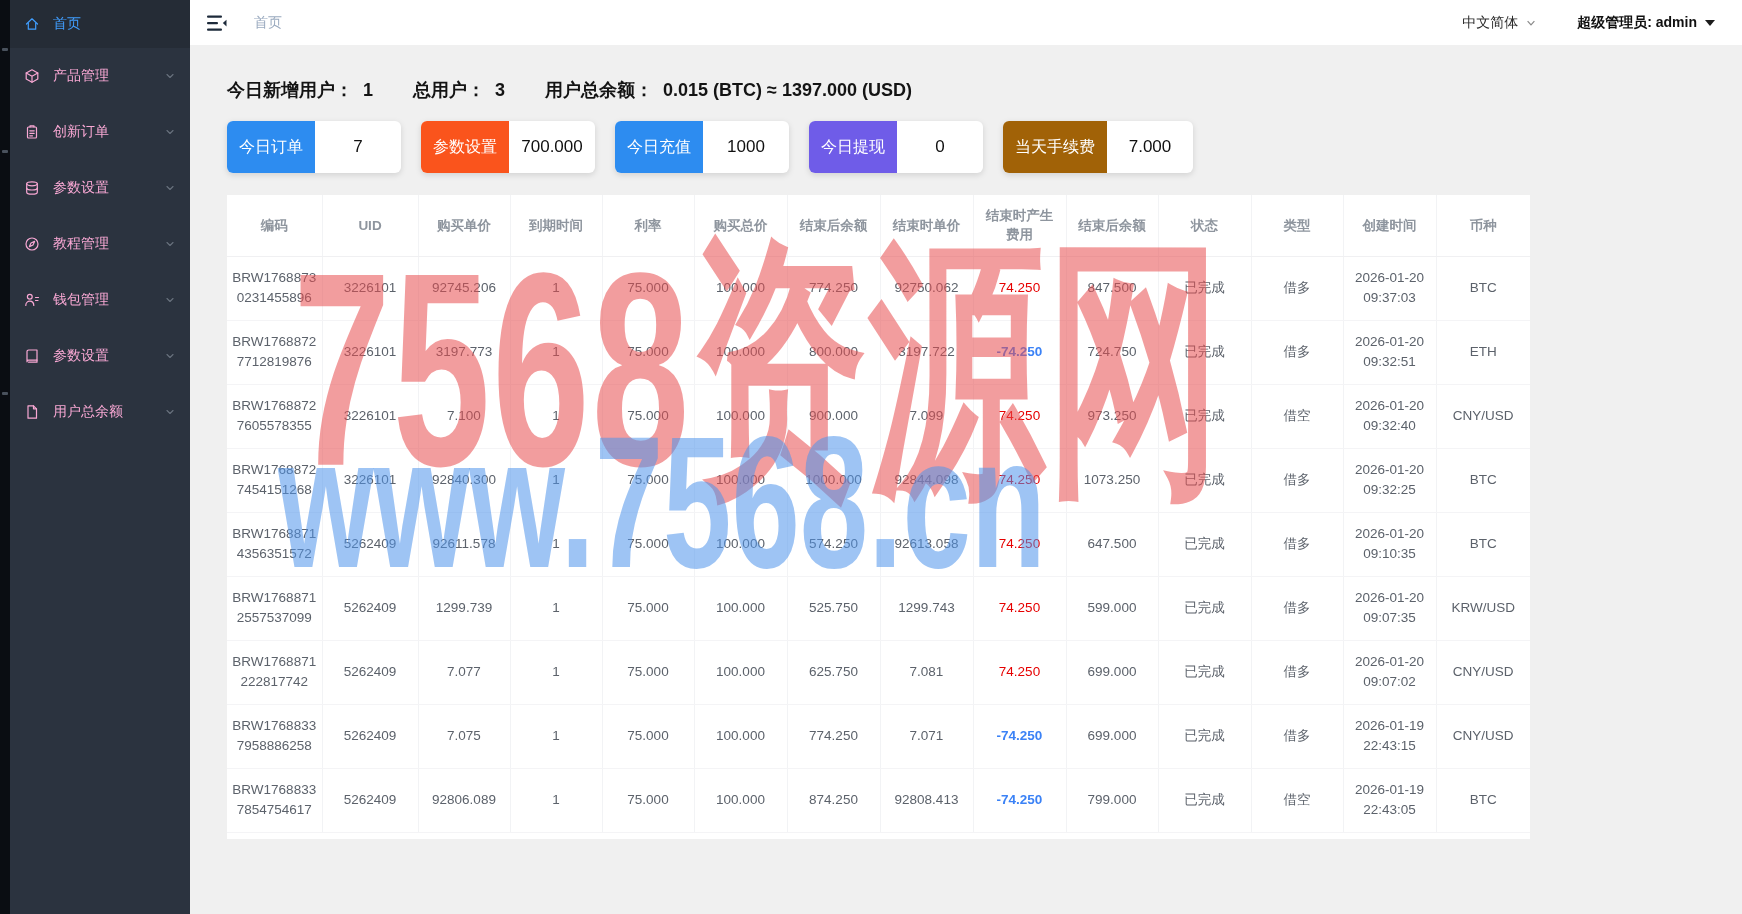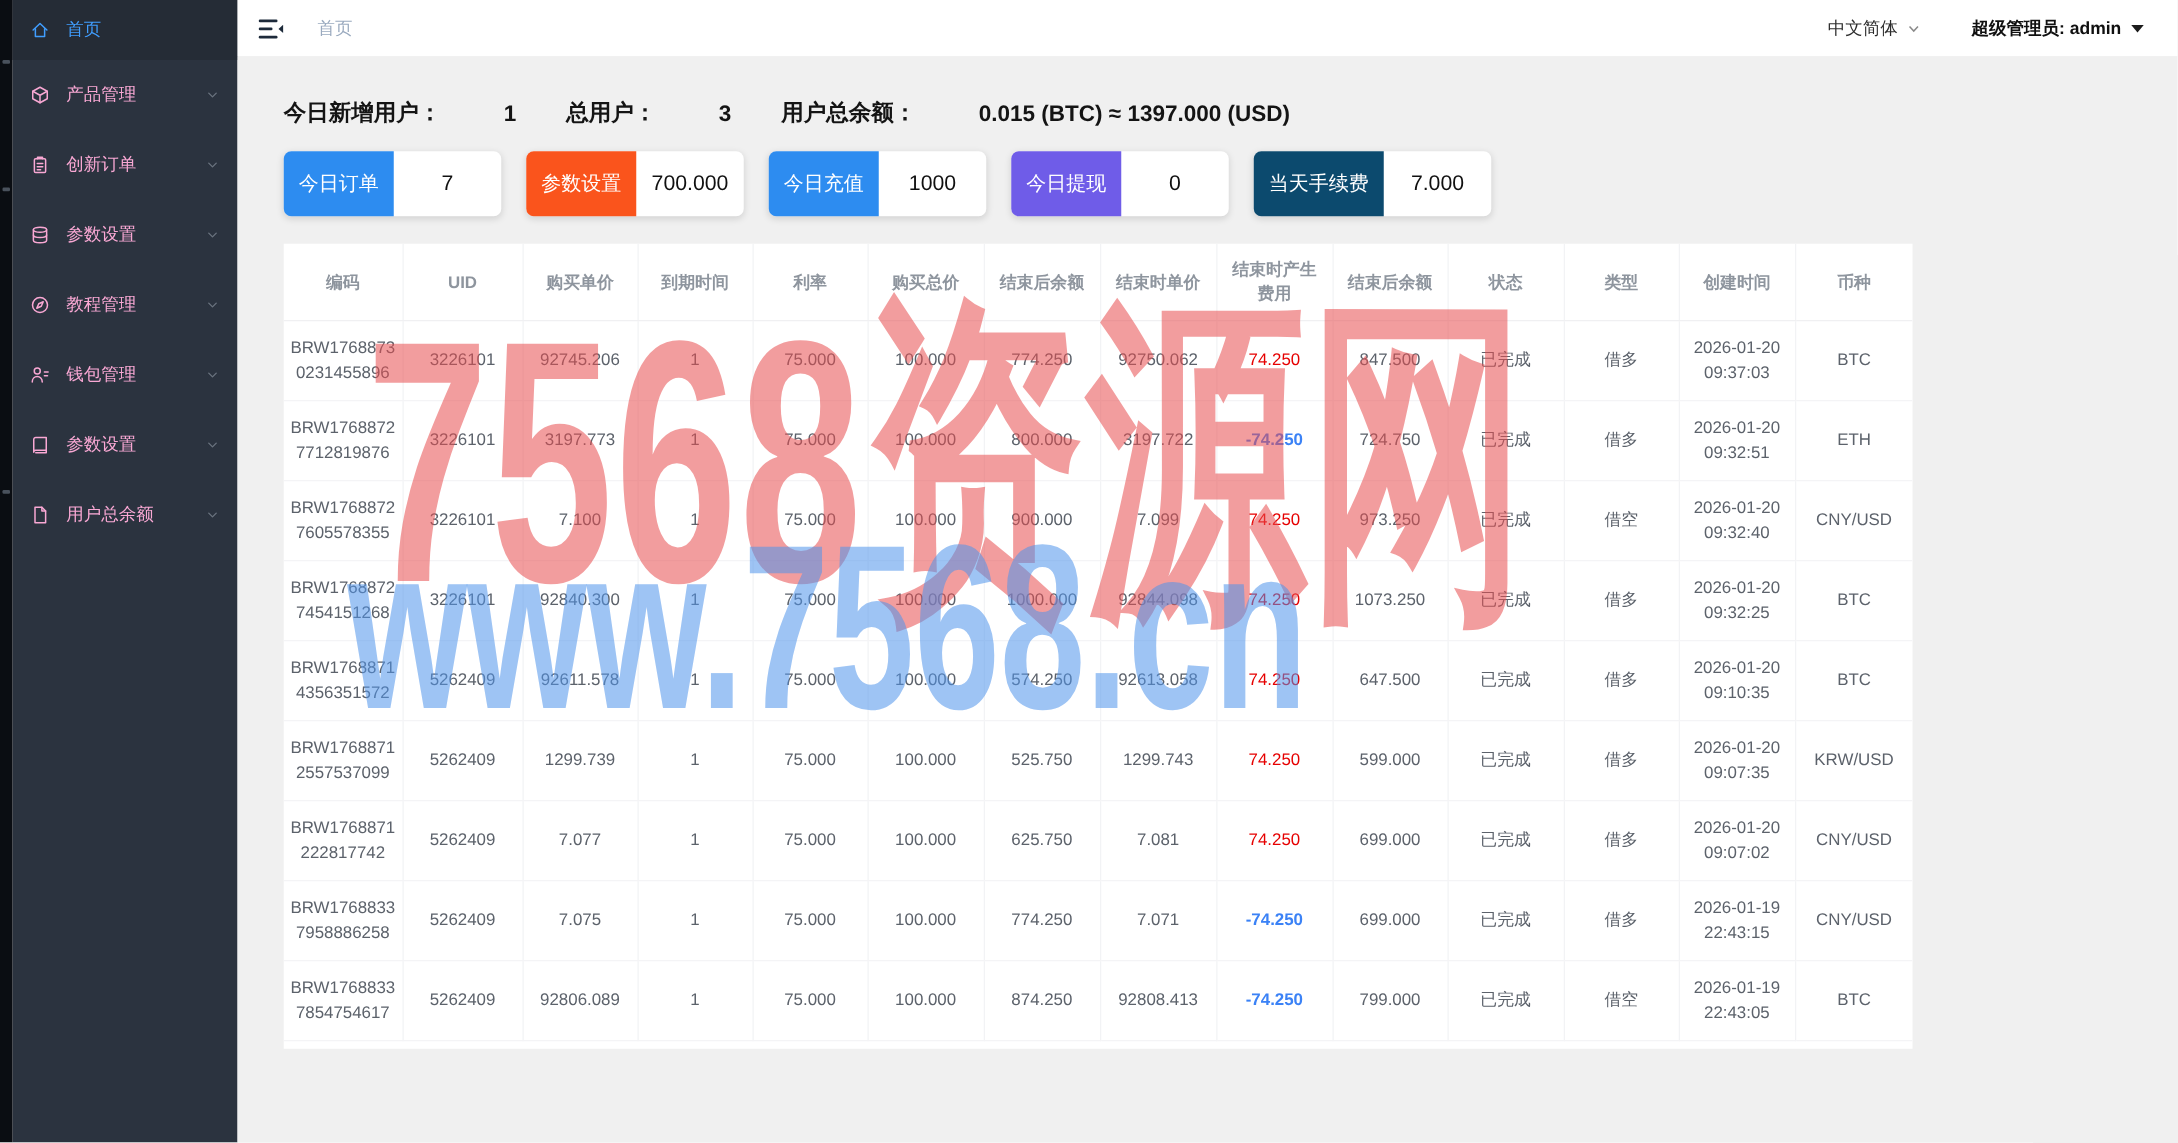--- a/index.html
+++ b/index.html
@@ -32,21 +32,21 @@
 .topbar-right { margin-left:auto; display:flex; align-items:center; gap:40px; }
 .lang { font-size:14px; color:#2c2c2c; display:flex; align-items:center; gap:7px; cursor:pointer; }
 .lang svg { color:#8a8a8a; }
 .admin { font-size:14px; font-weight:700; color:#101010; display:flex; align-items:center; gap:8px; cursor:pointer; }
 .caret-down { width:0; height:0; border-left:5px solid transparent; border-right:5px solid transparent; border-top:6px solid #1c1c1c; }
 
 .content { flex:1; padding:33px 0 0 37px; background:#f0f0f0; }
 
 
 .summary { font-size:18px; font-weight:600; color:#141414; display:flex; align-items:center; }
-.sum-item { margin-right:40px; display:flex; align-items:flex-end;gap:40px; }
+.sum-item { margin-right:40px; display:flex; align-items:center; }
 .sum-val { margin-left:10px; font-weight:600; }
 
 
 .cards { display:flex; gap:20px; margin-top:19px; }
 .card { display:flex; height:52px; border-radius:6px; background:#fff;
   box-shadow:0 2px 6px rgba(0,0,0,0.13); }
 .card-label { color:#fff; font-size:16px; display:flex; align-items:center;
   padding:0 12px; border-radius:6px 0 0 6px; white-space:nowrap; }
 .card-value { width:86px; font-size:17px; color:#101010; display:flex;
   align-items:center; justify-content:center; border-radius:0 6px 6px 0; }
@@ -247,21 +247,21 @@
           </div>
           <div class="card">
             <span class="card-label" style="background:#2d8cf0">今日充值</span>
             <span class="card-value">1000</span>
           </div>
           <div class="card">
             <span class="card-label" style="background:#6f5ce8">今日提现</span>
             <span class="card-value">0</span>
           </div>
           <div class="card">
-            <span class="card-label" style="background:#0c4a6e">当天手续费</span>
+            <span class="card-label" style="background:#a16207">当天手续费</span>
             <span class="card-value">7.000</span>
           </div>
         </div>
 
       <div class="table-wrap">
         <table id="data-table">
           <colgroup>
             <col style="width:95px">
               <col style="width:96px">
               <col style="width:92px">

